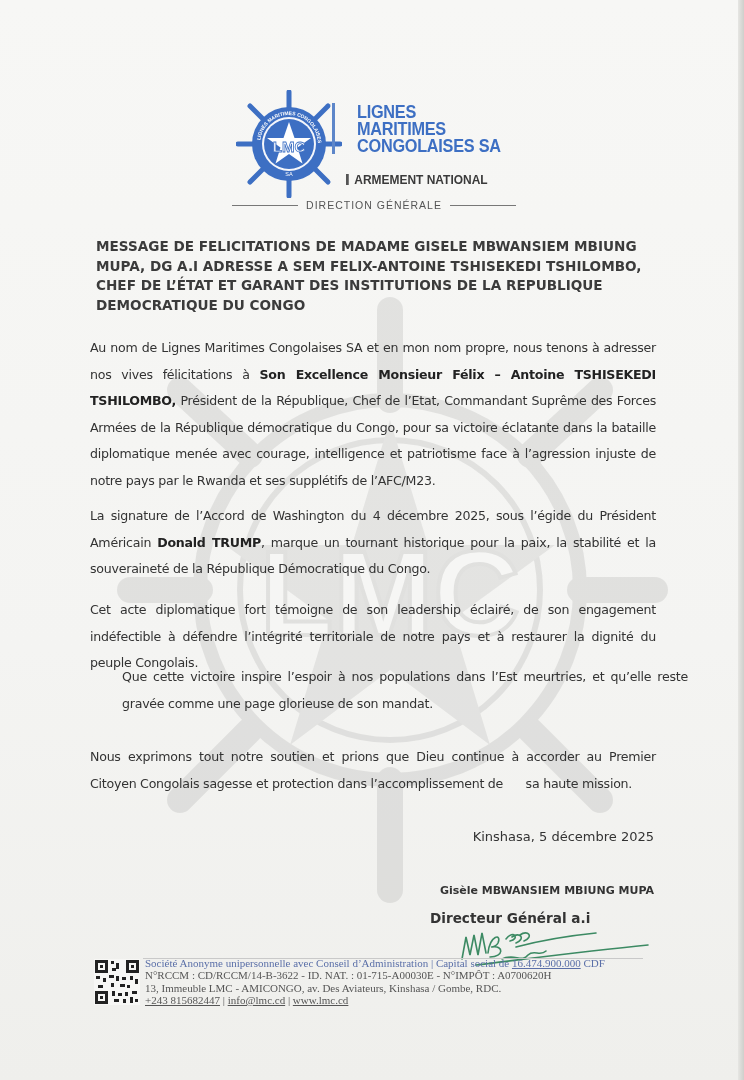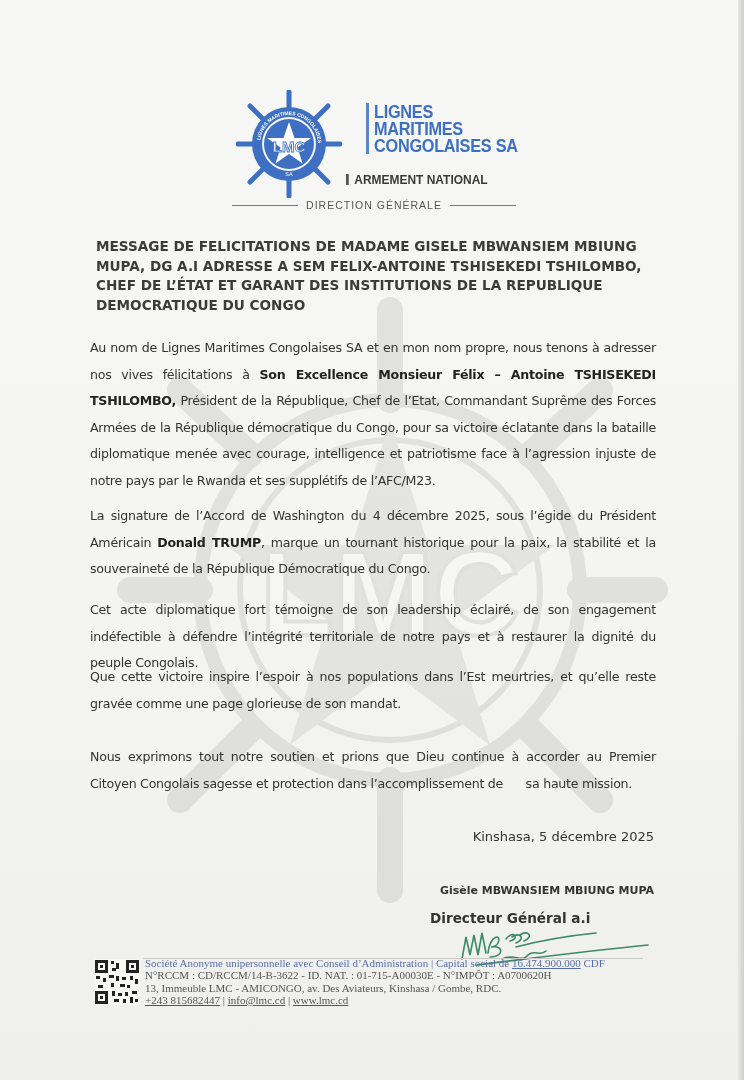--- a/index.html
+++ b/index.html
@@ -19,22 +19,22 @@
     background: linear-gradient(90deg, #e6e6e3, #cfcfcb);
   }
   
   .watermark {
     position: absolute; left: 110px; top: 290px; width: 560px; height: 620px;
     opacity: 0.18; pointer-events: none;
   }
   
   .logo-emblem { position: absolute; left: 236px; top: 90px; width: 106px; height: 108px; }
   .brand {
-    position: absolute; left: 366px; top: 103px;
-    border-left: 3px solid #5d86c9; padding-left: 5px;
+    position: absolute; left: 332px; top: 103px;
+    border-left: 3px solid #5d86c9; padding-left: 22px;
   }
   .brand-line {
     font-family: "Liberation Sans", sans-serif; font-weight: bold;
     color: #3d6fc3; font-size: 18.5px; line-height: 17px; letter-spacing: -0.3px;
     transform: scaleX(0.88); transform-origin: left;
     white-space: nowrap;
   }
   .armement {
     position: absolute; left: 346px; top: 172px;
     font-family: "Liberation Sans", sans-serif; font-weight: bold;
@@ -59,21 +59,21 @@
   .para {
     position: absolute; left: 90px; width: 566px;
     font-size: 12.6px; line-height: 26.6px; color: #333;
     font-family: "DejaVu Sans", sans-serif; text-align: justify;
     letter-spacing: -0.25px;
   }
   .para b { color: #222; }
   .p1 { top: 335px; }
   .p2 { top: 503px; }
   .p3 { top: 597px; }
-  .p4 { top: 664px; }
+  .p4 { top: 664px; margin-left: 32px; }
   .p5 { top: 744px; }
 
   .date {
     position: absolute; right: 90px; top: 829px;
     font-size: 13px; color: #333; text-align: right;
   }
   .sig-name {
     position: absolute; right: 90px; top: 884px;
     font-weight: bold; font-size: 11px; color: #333;
   }

